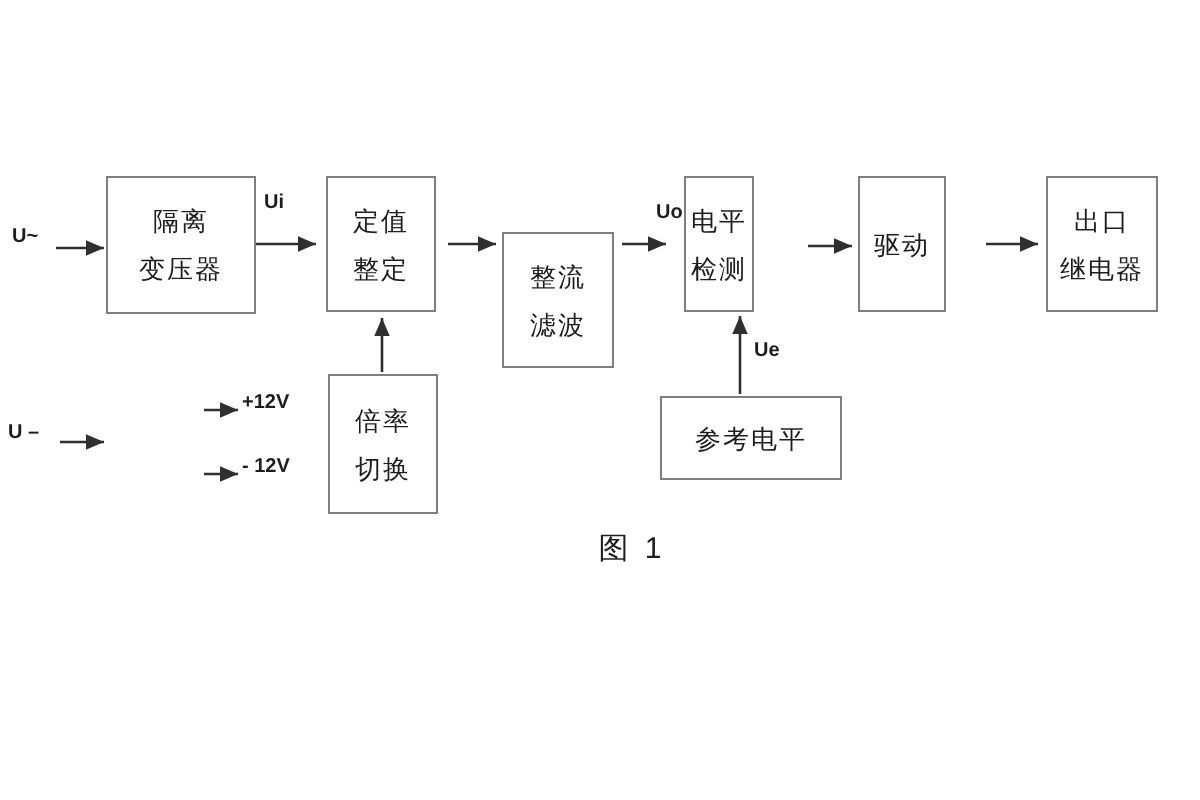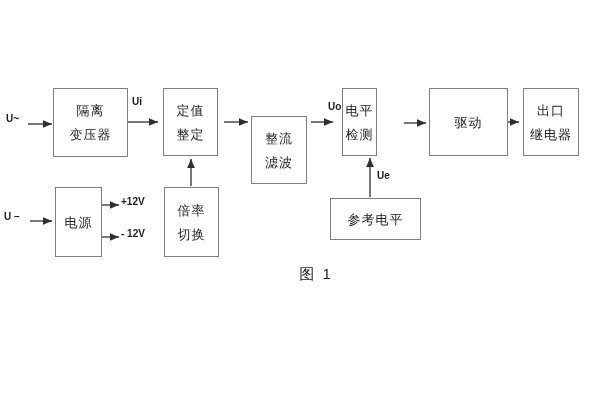--- a/index.html
+++ b/index.html
@@ -21,21 +21,21 @@
     position:absolute;box-sizing:border-box;border:1px solid var(--box-border);
     background:var(--background);color:var(--text);
     display:flex;flex-direction:column;align-items:center;justify-content:center;
     row-gap:11px;font-size:13px;line-height:1;letter-spacing:1px;
   }
   .box span{letter-spacing:1px;}
   .b1{left:53px;top:88px;width:75px;height:69px;}
   .b2{left:163px;top:88px;width:55px;height:68px;}
   .b3{left:251px;top:88px;width:56px;height:68px;margin-top:28px;}
   .b4{left:342px;top:88px;width:35px;height:68px;}
-  .b5{left:429px;top:88px;width:79px;height:68px;}
+  .b5{left:429px;top:88px;width:44px;height:68px;}
   .b6{left:523px;top:88px;width:56px;height:68px;}
   .b7{left:55px;top:187px;width:47px;height:70px;}
   .b8{left:164px;top:187px;width:55px;height:70px;}
   .b9{left:330px;top:198px;width:91px;height:42px;}
   .siglabel{
     position:absolute;color:var(--text);font-size:10px;font-weight:600;
     line-height:1;white-space:nowrap;
   }
   .l-uac{left:6px;top:114px;}
   .l-ui{left:132px;top:97px;}
@@ -117,23 +117,20 @@
 
   <div class="box b5">
     <span>驱动</span>
   </div>
 
   <div class="box b6">
     <span>出口</span>
     <span>继电器</span>
   </div>
 
-  <div class="box b7">
-    <span>电源</span>
-  </div>
 
   <div class="box b8">
     <span>倍率</span>
     <span>切换</span>
   </div>
 
   <div class="box b9">
     <span>参考电平</span>
   </div>
 

